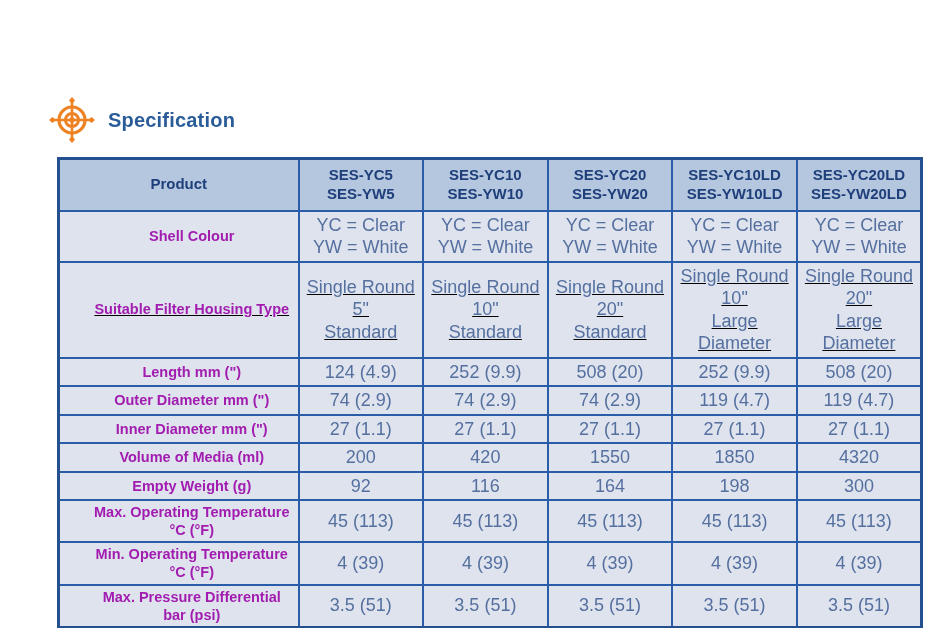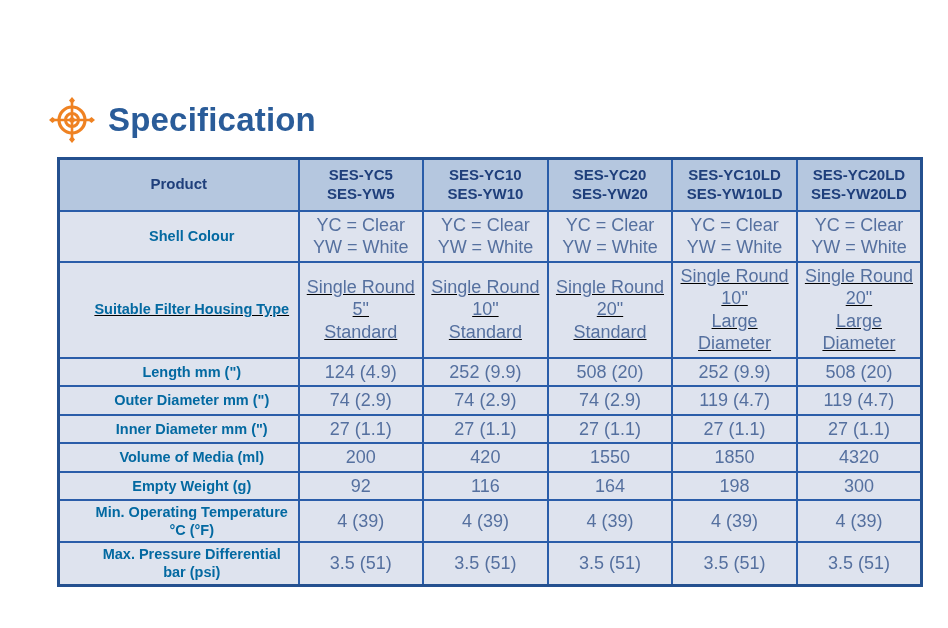--- a/index.html
+++ b/index.html
@@ -12,21 +12,21 @@
   .header-block {
     position: absolute;
     left: 48px; top: 96px;
     display: flex;
     align-items: center;
     gap: 12px;
   }
   .target-icon { width: 48px; height: 48px; display: block; }
   .page-title {
     color: #2A5C99;
-    font-size: 33px;
+    font-size: 20px;
     font-weight: bold;
     letter-spacing: 0.2px;
   }
   .spec-table-wrap {
     position: absolute;
     left: 57px; top: 157px;
     width: 707px;
   }
   table.spec {
     width: 863px;
@@ -47,21 +47,21 @@
     background: #B5C7DF;
     color: #1F3F7B;
     font-size: 15px;
     font-weight: bold;
   }
   table.spec tbody tr { height: 23px; }
   table.spec tbody tr:nth-child(1) { height: 46px; }
   table.spec tbody tr:nth-child(2) { height: 43px; text-decoration: underline; }
   table.spec tbody th {
     background: #DEE3EE;
-    color: #0369a1;
+    color: #a21caf;
     font-size: 14.5px;
     font-weight: bold;
     padding-left: 30px;
   }
   table.spec tbody td {
     background: #DEE3EE;
     color: #55709F;
     font-size: 18px;
     font-weight: normal;
   }
@@ -176,20 +176,28 @@
         </tr>
         <tr>
           <th scope="row">Empty Weight (g)</th>
           <td>92</td>
           <td>116</td>
           <td>164</td>
           <td>198</td>
           <td>300</td>
         </tr>
         <tr>
+          <th scope="row">Max. Operating Temperature °C (°F)</th>
+          <td>45 (113)</td>
+          <td>45 (113)</td>
+          <td>45 (113)</td>
+          <td>45 (113)</td>
+          <td>45 (113)</td>
+        </tr>
+        <tr>
           <th scope="row">Min. Operating Temperature °C (°F)</th>
           <td>4 (39)</td>
           <td>4 (39)</td>
           <td>4 (39)</td>
           <td>4 (39)</td>
           <td>4 (39)</td>
         </tr>
         <tr>
           <th scope="row">Max. Pressure Differential bar (psi)</th>
           <td>3.5 (51)</td>

